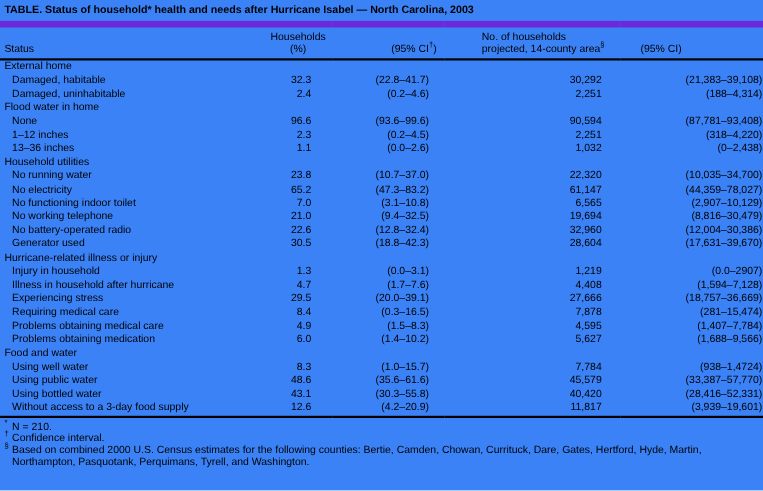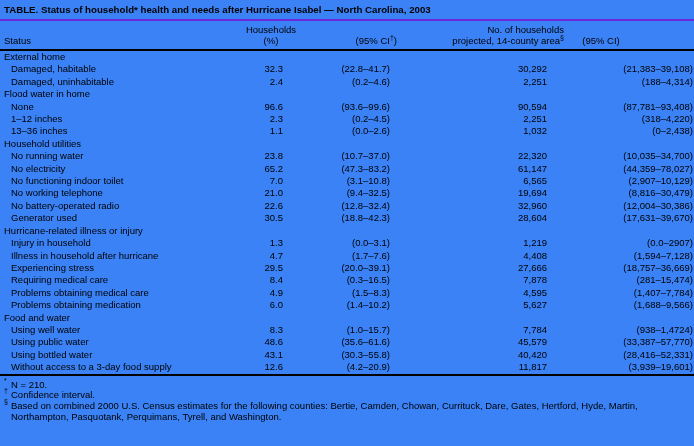--- a/index.html
+++ b/index.html
@@ -17,36 +17,36 @@
     font-weight: bold;
     font-size: 9.7px;
     line-height: 12px;
     padding: 4px 0 3px 4px;
     white-space: nowrap;
   }
   table {
     width: 694px;
     table-layout: fixed;
     border-collapse: collapse;
-    border-top: 2px solid #6d28d9;
+    border-top: 6px solid #6d28d9;
   }
   thead { border-bottom: 2px solid #000; }
   tbody { border-bottom: 2px solid #000; }
   th { font-weight: normal; vertical-align: bottom; }
   .hdr1 th { padding-top: 4px; line-height: 10px; }
   .hdr2 th { padding-bottom: 3px; line-height: 11px; }
   col.c1 { width: 240px; }
   col.c2 { width: 62px; }
   col.c3 { width: 102px; }
   col.c4 { width: 160px; }
   col.c5 { width: 130px; }
   th.c1 { text-align: left; padding-left: 4px; }
   th.c2 { text-align: center; }
   th.c3 { text-align: right; padding-right: 7px; }
-  th.c4 { text-align: right; padding-left: 34px; }
+  th.c4 { text-align: left; padding-left: 34px; }
   th.c5 { text-align: center; padding-right: 56px; }
   tbody td {
     line-height: 12.4px;
     white-space: nowrap;
     overflow: hidden;
   }
   .section-row td { padding-left: 4px; text-align: left; }
   .data-row td.c1 { padding-left: 11px; text-align: left; }
   .data-row td.c2 { text-align: right; padding-right: 19px; }
   .data-row td.c3 { text-align: right; padding-right: 14px; }

